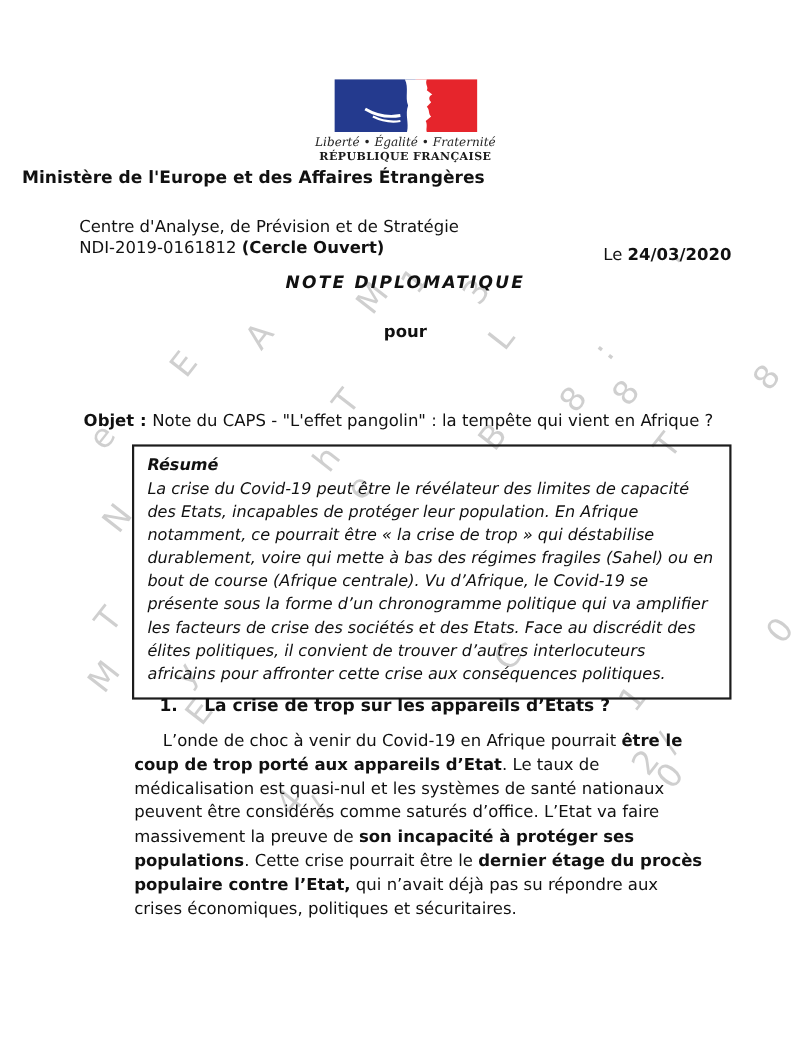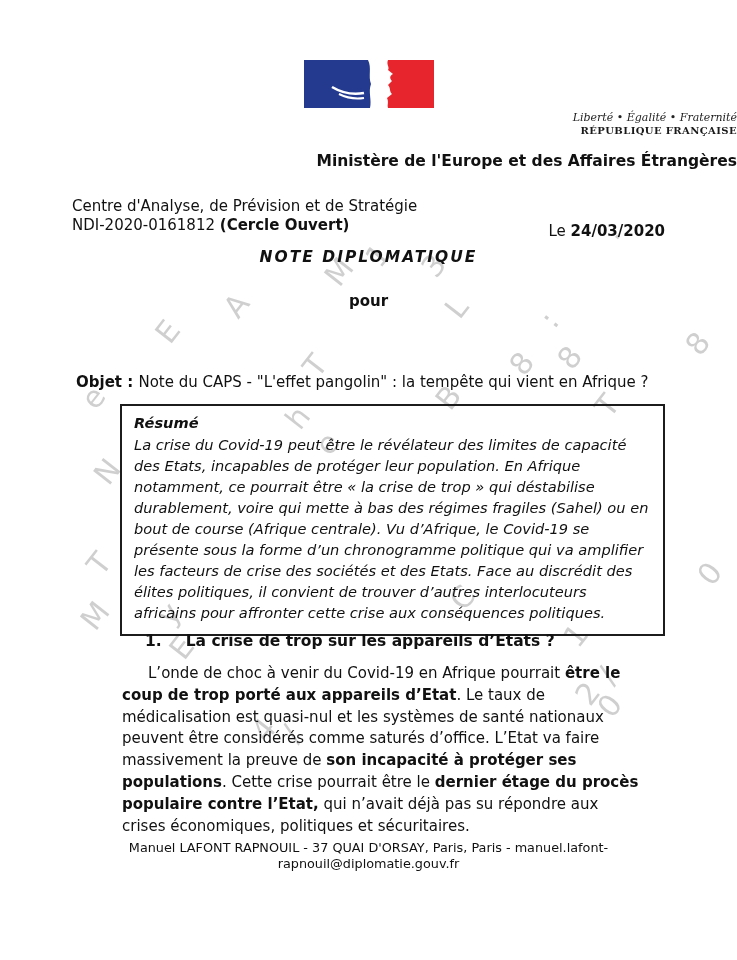--- a/index.html
+++ b/index.html
@@ -3,27 +3,27 @@
 <meta charset="utf-8">
 <style>
   html,body{margin:0;padding:0;background:#ffffff;}
   .page{position:relative;width:737px;height:960px;background:#fff;overflow:hidden;
         font-family:"DejaVu Sans","Liberation Sans",sans-serif;color:#111;}
   
   #watermark{position:absolute;inset:0;z-index:0;pointer-events:none;}
   .wm{position:absolute;font-size:30px;color:rgba(70,70,70,0.26);
       transform:rotate(-52deg);font-family:"DejaVu Sans",sans-serif;}
   
-  .logo-wrap{position:absolute;top:60px;left:0;right:0;text-align:right;z-index:2;}
+  .logo-wrap{position:absolute;top:72px;left:0;right:0;text-align:center;z-index:2;}
   .flag{width:130px;height:48px;display:block;margin:0 auto;}
   .motto{font-family:"DejaVu Serif","Liberation Serif",serif;font-style:italic;
          font-size:11px;margin-top:3px;color:#222;}
   .republic{font-family:"DejaVu Serif","Liberation Serif",serif;font-size:10px;
             font-weight:bold;letter-spacing:0.4px;color:#1a1a1a;margin-top:1px;}
-  .ministry{position:absolute;top:152px;left:0;right:0;text-align:right;
+  .ministry{position:absolute;top:152px;left:0;right:0;text-align:left;
             font-weight:bold;font-size:15.5px;z-index:2;padding-left:20px;}
   .dept{position:absolute;top:180px;left:72px;font-size:15px;line-height:19px;z-index:2;margin-top:17px;}
   .date-line{position:absolute;top:222px;right:72px;font-size:15px;text-align:right;z-index:2;}
   .doc-type{position:absolute;top:248px;left:0;right:0;text-align:center;font-weight:bold;
             font-size:15.5px;letter-spacing:2px;z-index:2;font-style:italic;}
   .pour{position:absolute;top:292px;left:0;right:0;text-align:center;font-weight:bold;
         font-size:15px;z-index:2;}
   .recipients{position:absolute;top:322px;left:0;right:0;text-align:center;font-weight:bold;
         font-size:15px;z-index:2;}
   .objet{position:absolute;top:373px;left:76px;right:50px;font-size:15px;z-index:2;}
@@ -90,38 +90,35 @@
       <path d="M35,34 q12,6 25,4" stroke="#ffffff" stroke-width="2" fill="none"></path>
     </svg>
     <div class="motto">Liberté • Égalité • Fraternité</div>
     <div class="republic">RÉPUBLIQUE FRANÇAISE</div>
   </div>
 
   <div class="ministry">Ministère de l'Europe et des Affaires Étrangères</div>
 
   <div class="dept">
     <div>Centre d'Analyse, de Prévision et de Stratégie</div>
-    <div><span>NDI-2020-0161812 </span><b>(Cercle Ouvert)</b></div>
+    <div><span>NDI-2019-0161812 </span><b>(Cercle Ouvert)</b></div>
   </div>
 
   <div class="date-line"><span>Le </span><b>24/03/2020</b></div>
 
   <div class="doc-type">NOTE DIPLOMATIQUE</div>
   <div class="pour">pour</div>
 
   <div class="objet"><b>Objet : </b><span>Note du CAPS - "L'effet pangolin" : la tempête qui vient en Afrique ?</span></div>
 
   <div class="resume-box">
     <div class="resume-title">Résumé</div>
     <div>La crise du Covid-19 peut être le révélateur des limites de capacité des Etats, incapables de protéger leur population. En Afrique notamment, ce pourrait être « la crise de trop » qui déstabilise durablement, voire qui mette à bas des régimes fragiles (Sahel) ou en bout de course (Afrique centrale). Vu d’Afrique, le Covid-19 se présente sous la forme d’un chronogramme politique qui va amplifier les facteurs de crise des sociétés et des Etats. Face au discrédit des élites politiques, il convient de trouver d’autres interlocuteurs africains pour affronter cette crise aux conséquences politiques.</div>
   </div>
 
   <div class="section-head">
     <span class="num">1.</span><span class="ttl">La crise de trop sur les appareils d’Etats ?</span>
   </div>
 
   <div class="para"><span>L’onde de choc à venir du Covid-19 en Afrique pourrait </span><b>être le coup de trop porté aux appareils d’Etat</b><span>. Le taux de médicalisation est quasi-nul et les systèmes de santé nationaux peuvent être considérés comme saturés d’office. L’Etat va faire massivement la preuve de </span><b>son incapacité à protéger ses populations</b><span>. Cette crise pourrait être le </span><b>dernier étage du procès populaire contre l’Etat,</b><span> qui n’avait déjà pas su répondre aux crises économiques, politiques et sécuritaires.</span></div>
 
-  <div class="footer">
-    <div class="footer-inner">Manuel LAFONT RAPNOUIL - 37 QUAI D'ORSAY, Paris, Paris - manuel.lafont-rapnouil@diplomatie.gouv.fr</div>
-  </div>
 
 </div>
 
 </body></html>

